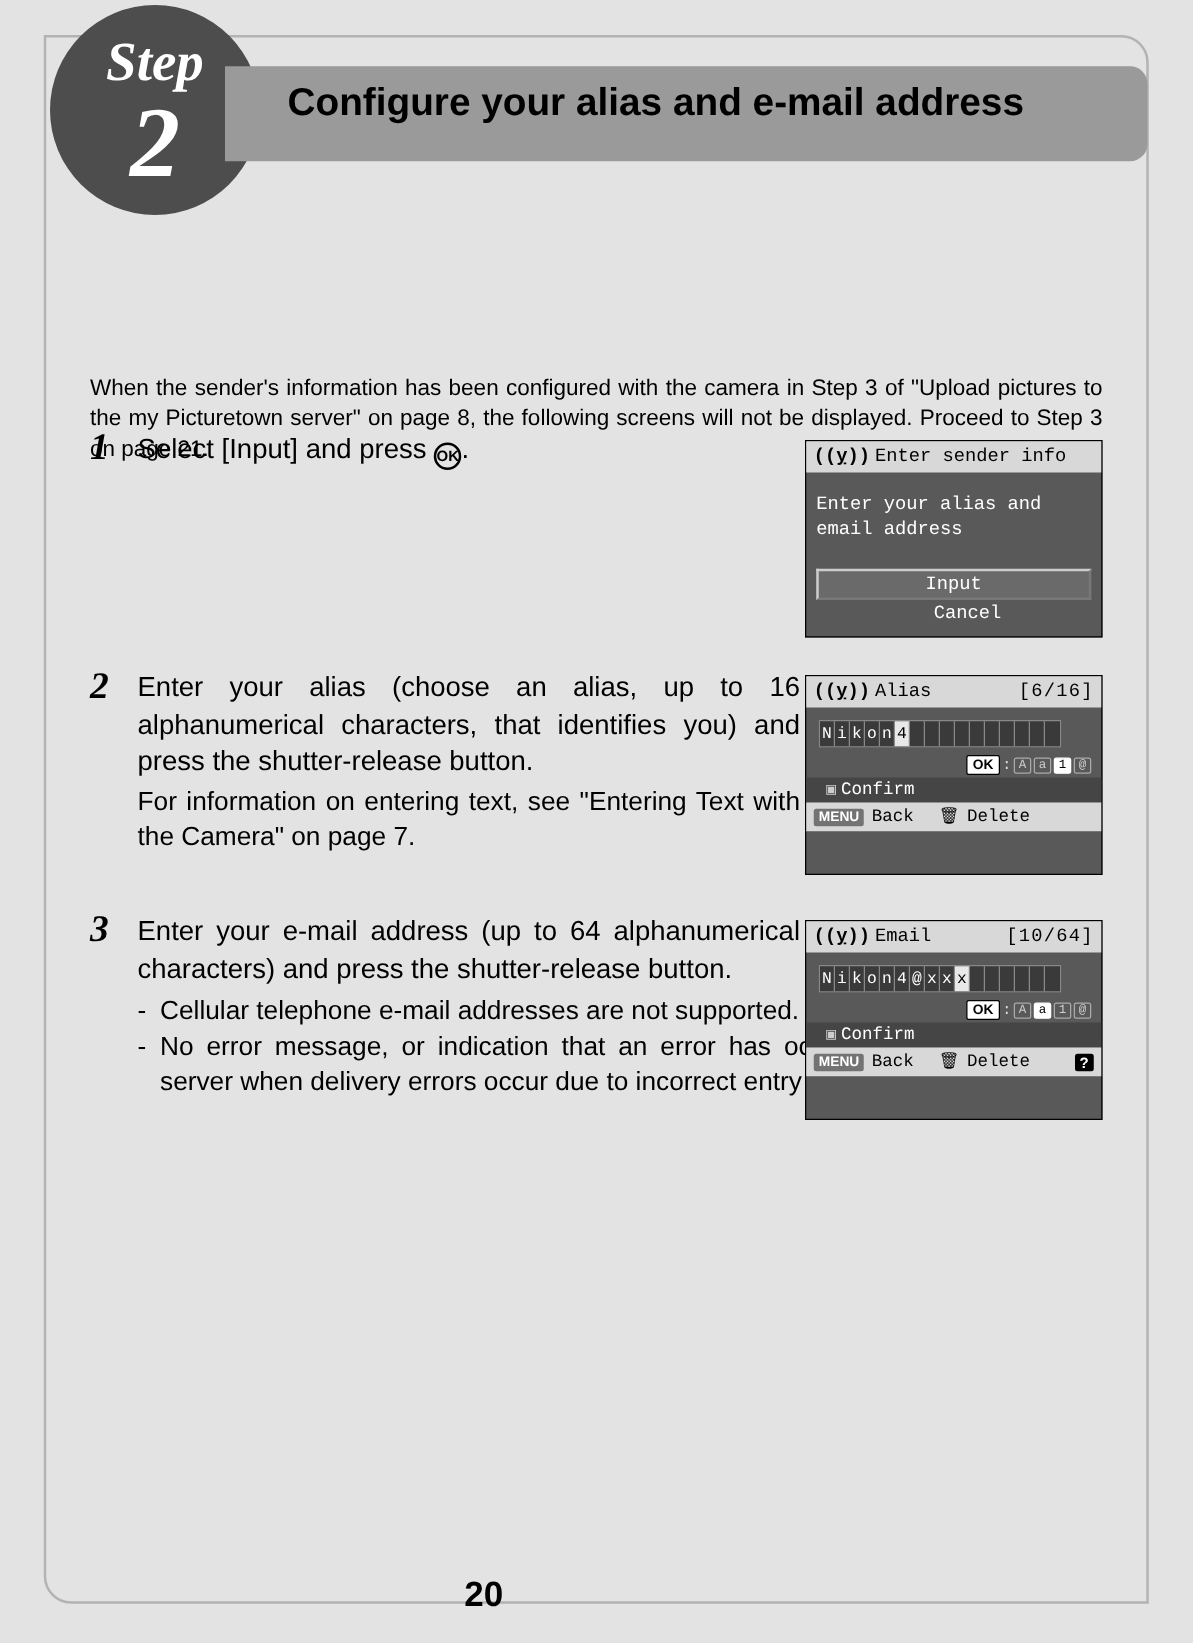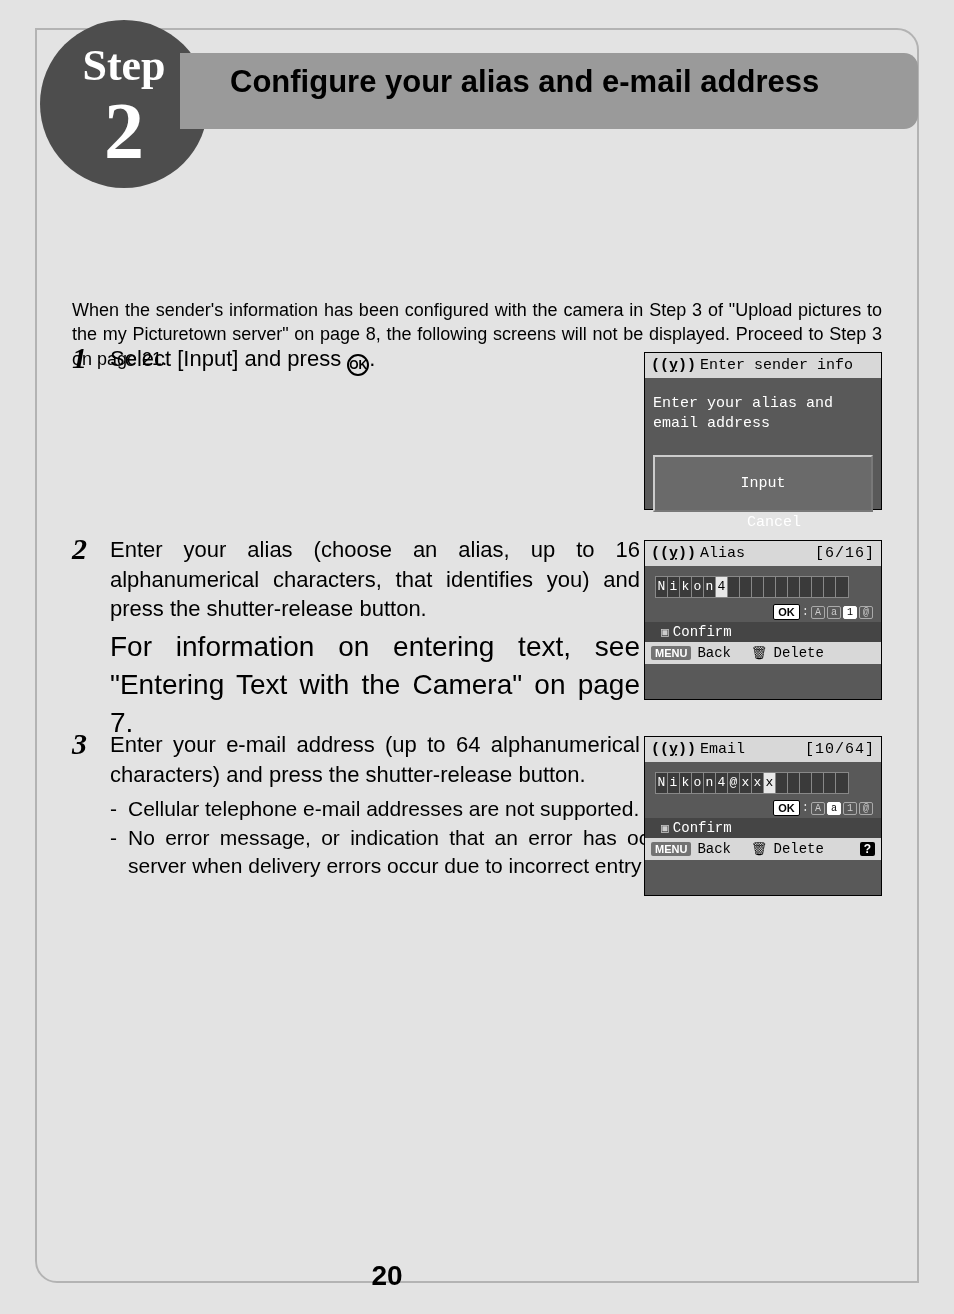--- a/index.html
+++ b/index.html
@@ -16,27 +16,28 @@
     top: 28px;
     width: 884px;
     height: 1255px;
     border: 2px solid #b3b3b3;
     border-radius: 0 22px 0 22px;
     background: transparent;
   }
   .step-badge {
     position: absolute;
     left: 40px;
-    top: 20px;
+    top: 4px;
     width: 168px;
     height: 168px;
     background: #4d4d4d;
     border-radius: 50%;
     color: #fff;
     text-align: center;
+    font-style: italic;
     font-weight: bold;
   }
   .step-badge .step-word { font-size: 44px; margin-top: 20px; display:block; font-family: Georgia, serif;}
   .step-badge .step-num { font-size: 80px; line-height: 1; display:block; font-family: Georgia, serif;}
   .title-bar {
     position: absolute;
     left: 180px;
     top: 53px;
     width: 738px;
     height: 76px;
@@ -71,21 +72,21 @@
     position: absolute;
     left: 0;
     top: -3px;
   }
   .sbody {
     margin-left: 38px;
     font-size: 22px;
     line-height: 1.35;
   }
   .sbody-main { width: 530px; text-align: justify; }
-  .sbody-sub { font-size: 28px; margin-top: 4px; }
+  .sbody-sub { font-size: 21px; margin-top: 4px; }
   .bullets { margin-top: 6px; }
   .bullets .b { display: flex; font-size: 21px; text-align: justify; }
   .bullets .b .dash { width: 18px; flex: 0 0 18px; }
   .bullets .b .txt { flex: 1; }
   .ok-icon {
     display: inline-flex;
     width: 22px; height: 22px;
     border: 2px solid #000;
     border-radius: 50%;
     align-items: center; justify-content: center;
@@ -107,21 +108,21 @@
   .lcd2 { top: 540px; height: 160px; }
   .lcd3 { top: 736px; height: 160px; }
   .lcd-header { background: #d8d8d8; color: #000; padding: 4px 6px; display: flex; align-items: center; gap: 4px; }
   .lcd-header .counter { margin-left: auto; letter-spacing: 1px; }
   .lcd-msg { padding: 16px 8px; color: #fff; font-size: 15px; line-height: 1.3; }
   .lcd-btn {
     margin: 6px 8px 2px 8px;
     border: 2px outset #ccc;
     background: #6a6a6a;
     text-align: center;
-    padding: 18px;
+    padding: 2px;
     color: #fff;
   }
   .lcd-btn.cancel {
     margin: 0 8px 4px 30px;
     border: none;
     text-align: center;
     background: transparent;
     padding: 0;
   }
   .lcd-input-area { padding: 10px 10px 4px 10px; }

